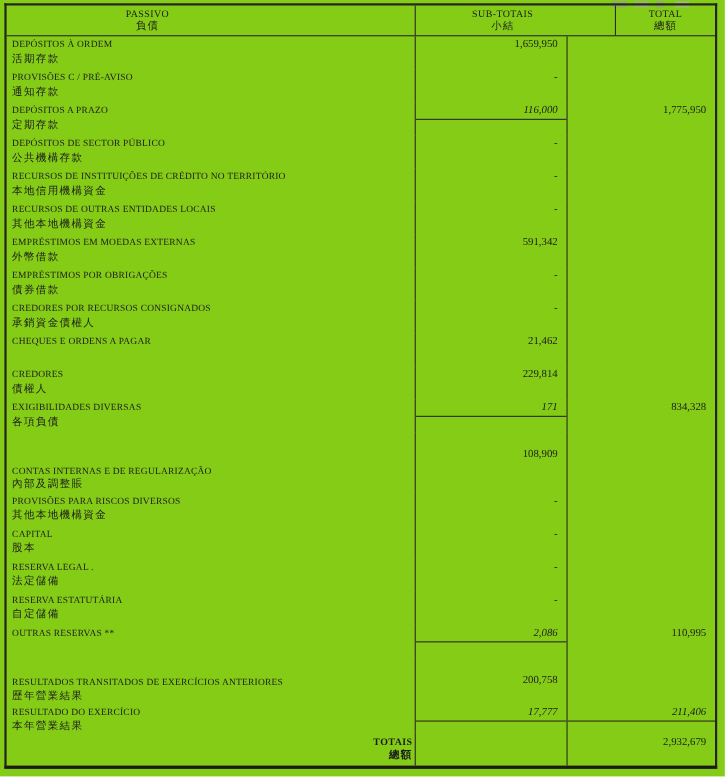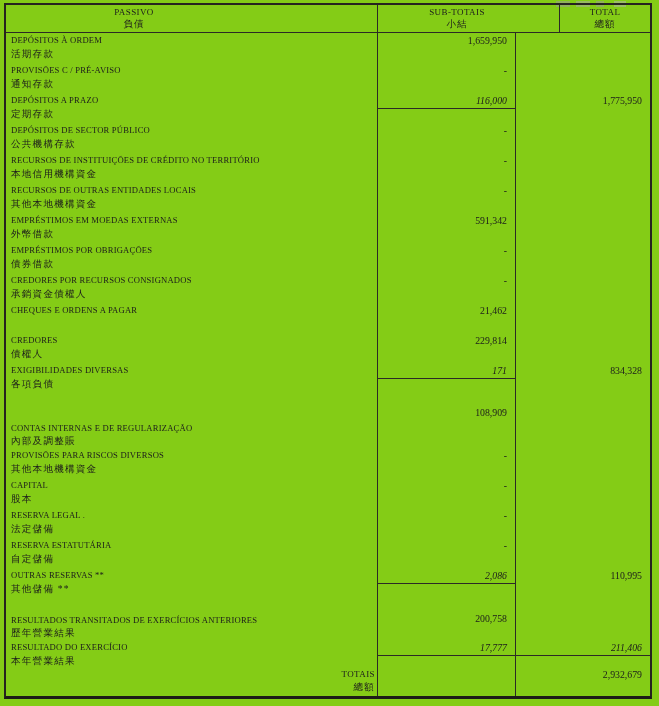--- a/index.html
+++ b/index.html
@@ -46,21 +46,21 @@
   .val {
     box-sizing:content-box; height:11px;
     padding:2px 8px 2px 0; text-align:right;
     font-size:9.8px; line-height:11px; white-space:nowrap;
   }
   .tall .val { padding-top:14px; }
   .spaced .val { padding-top:15px; }
   .gline .val { border-bottom:1.3px solid #2c2a25;font-style:italic; }
   
   .trow.totals { flex:1; }
-  .totals .c-label { justify-content:flex-start; align-items:flex-end; padding:3px 2px 0 0; }
+  .totals .c-label { justify-content:flex-start; align-items:flex-end; padding:3px 2px 0 0;font-weight:bold; }
   .totals .pt { font-size:9px; letter-spacing:.4px; }
   .totals .zh { font-size:9.5px; }
   .totals .val { padding-top:3px; }
 </style>
 </head>
 <body>
 
 <div class="sheet">
   <div class="scan-artifact"></div>
 
@@ -283,21 +283,20 @@
           <div class="c-sub">
             <div class="val">-</div>
           </div>
           <div class="c-tot">
             <div class="val"></div>
           </div>
         </div>
         <div class="trow">
           <div class="c-label">
             <div class="pt">OUTRAS RESERVAS **</div>
-            <div class="zh">其他儲備 **</div>
           </div>
           <div class="c-sub gline">
             <div class="val">2,086</div>
           </div>
           <div class="c-tot">
             <div class="val">110,995</div>
           </div>
         </div>
         <div class="trow spaced">
           <div class="c-label">

